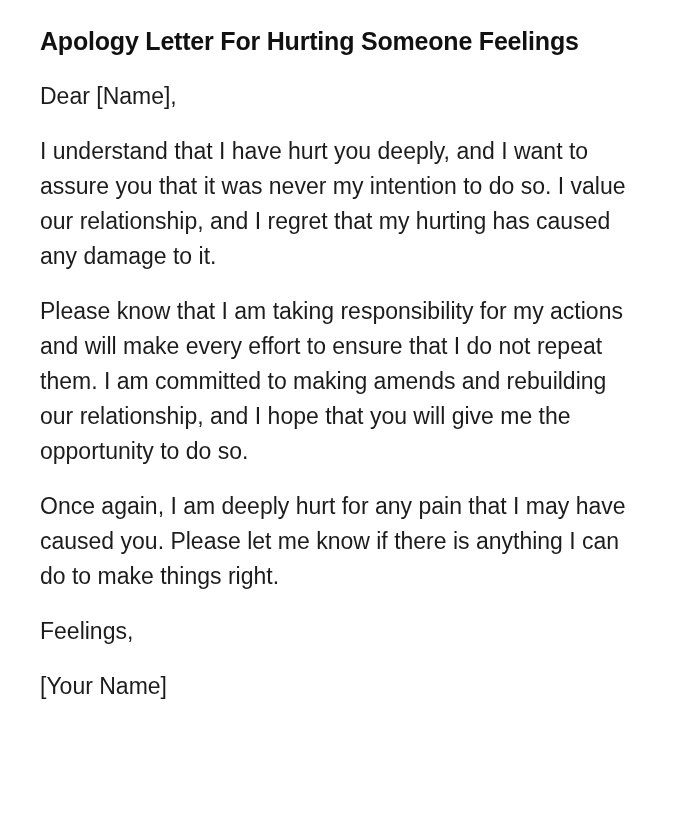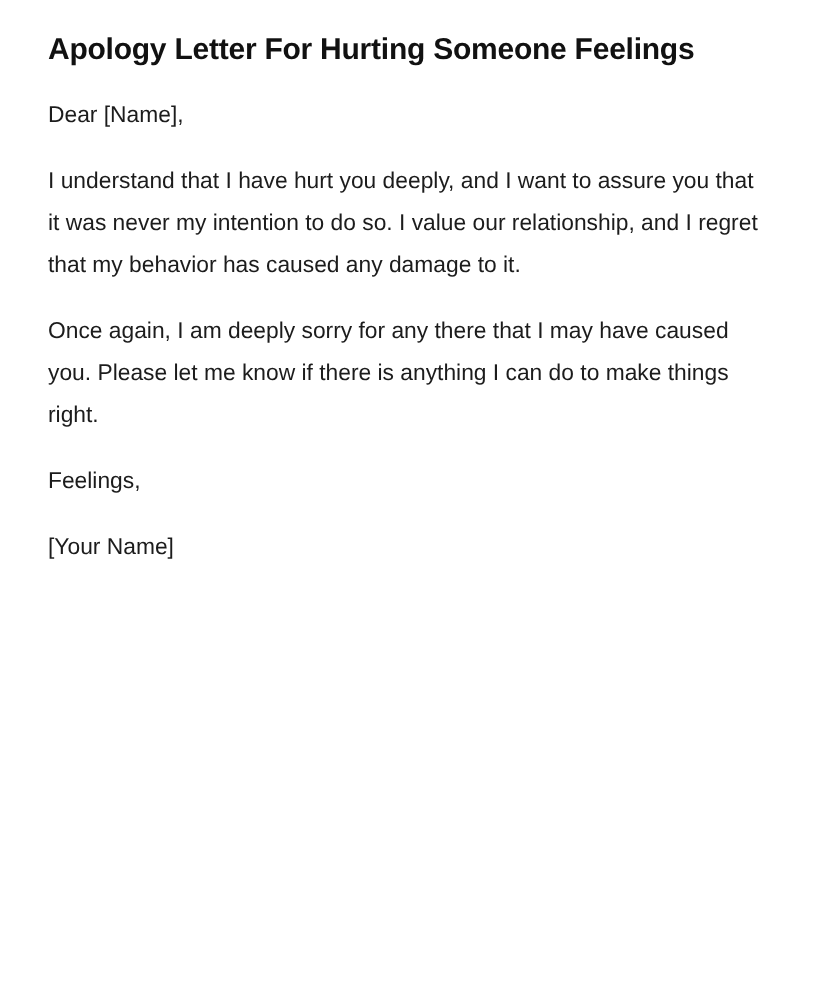--- a/index.html
+++ b/index.html
@@ -24,37 +24,38 @@
   h1.letter-title {
     margin: 0 0 22px 0;
     font-size: 25px;
     line-height: 1.25;
     font-weight: 700;
     color: #111111;
     letter-spacing: -0.2px;
   }
   p.letter-text {
     margin: 18px 0 20px 0;
-    font-size: 19px;
+    font-size: 23px;
     line-height: 35px;
     font-weight: 400;
     color: #1c1c1c;
     max-width: 600px;
   }
 </style>
 </head>
 <body>
 
 <div class="page">
   <h1 class="letter-title">Apology Letter For Hurting Someone Feelings</h1>
 
   <p class="letter-text">Dear [Name],</p>
 
 
-  <p class="letter-text">I understand that I have hurt you deeply, and I want to assure you that it was never my intention to do so. I value our relationship, and I regret that my behavior has caused any damage to it.</p>
+  <p class="letter-text">I understand that I have hurt you deeply, and I want to assure you that it was never my intention to do so. I value our relationship, and I regret that my hurting has caused any damage to it.</p>
 
+  <p class="letter-text">Please know that I am taking responsibility for my actions and will make every effort to ensure that I do not repeat them. I am committed to making amends and rebuilding our relationship, and I hope that you will give me the opportunity to do so.</p>
 
-  <p class="letter-text">Once again, I am deeply sorry for any there that I may have caused you. Please let me know if there is anything I can do to make things right.</p>
+  <p class="letter-text">Once again, I am deeply hurt for any pain that I may have caused you. Please let me know if there is anything I can do to make things right.</p>
 
   <p class="letter-text">Feelings,</p>
 
   <p class="letter-text">[Your Name]</p>
 </div>
 
 </body></html>

